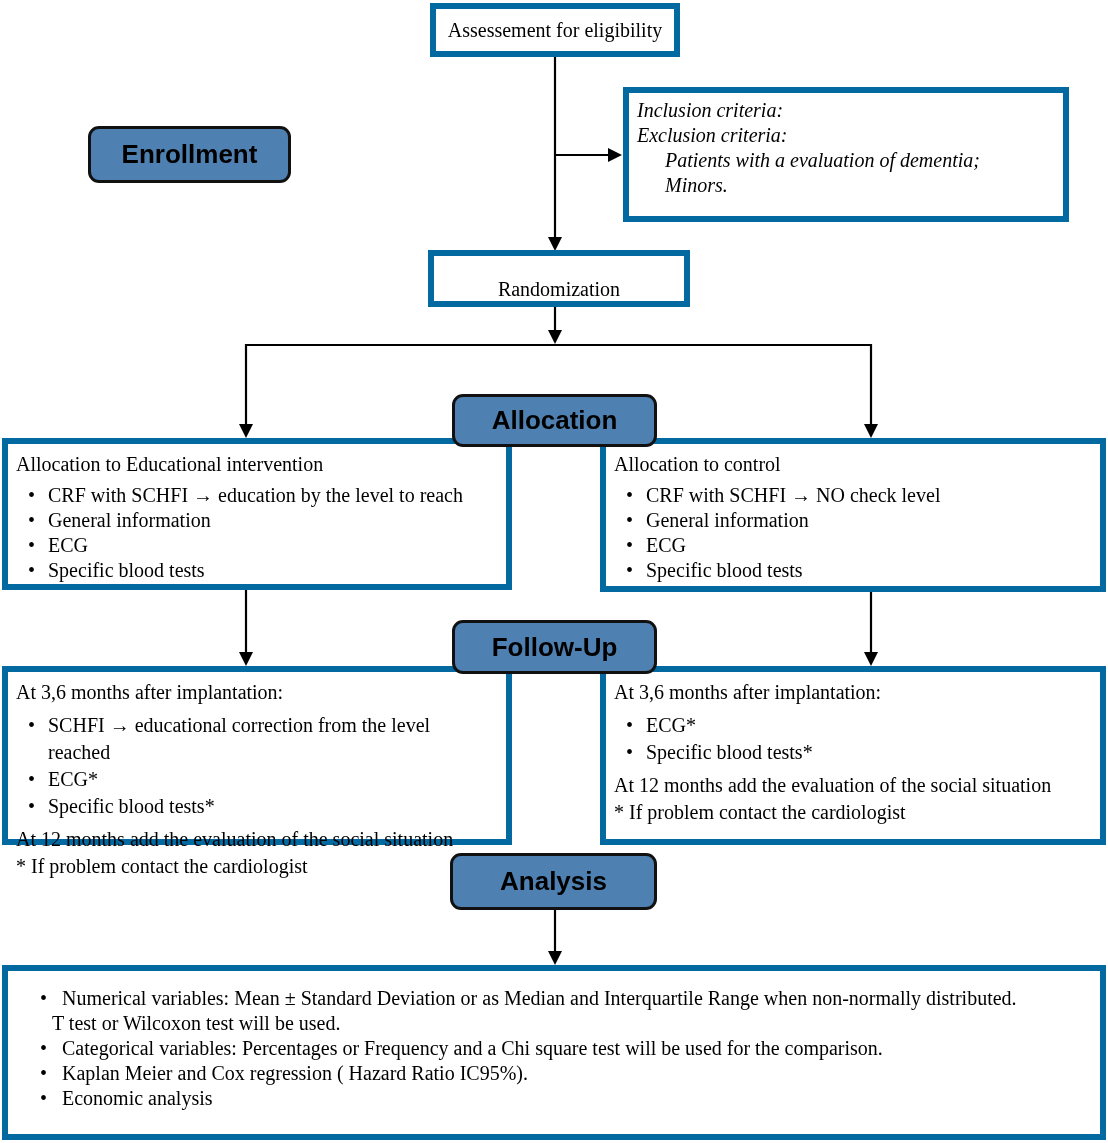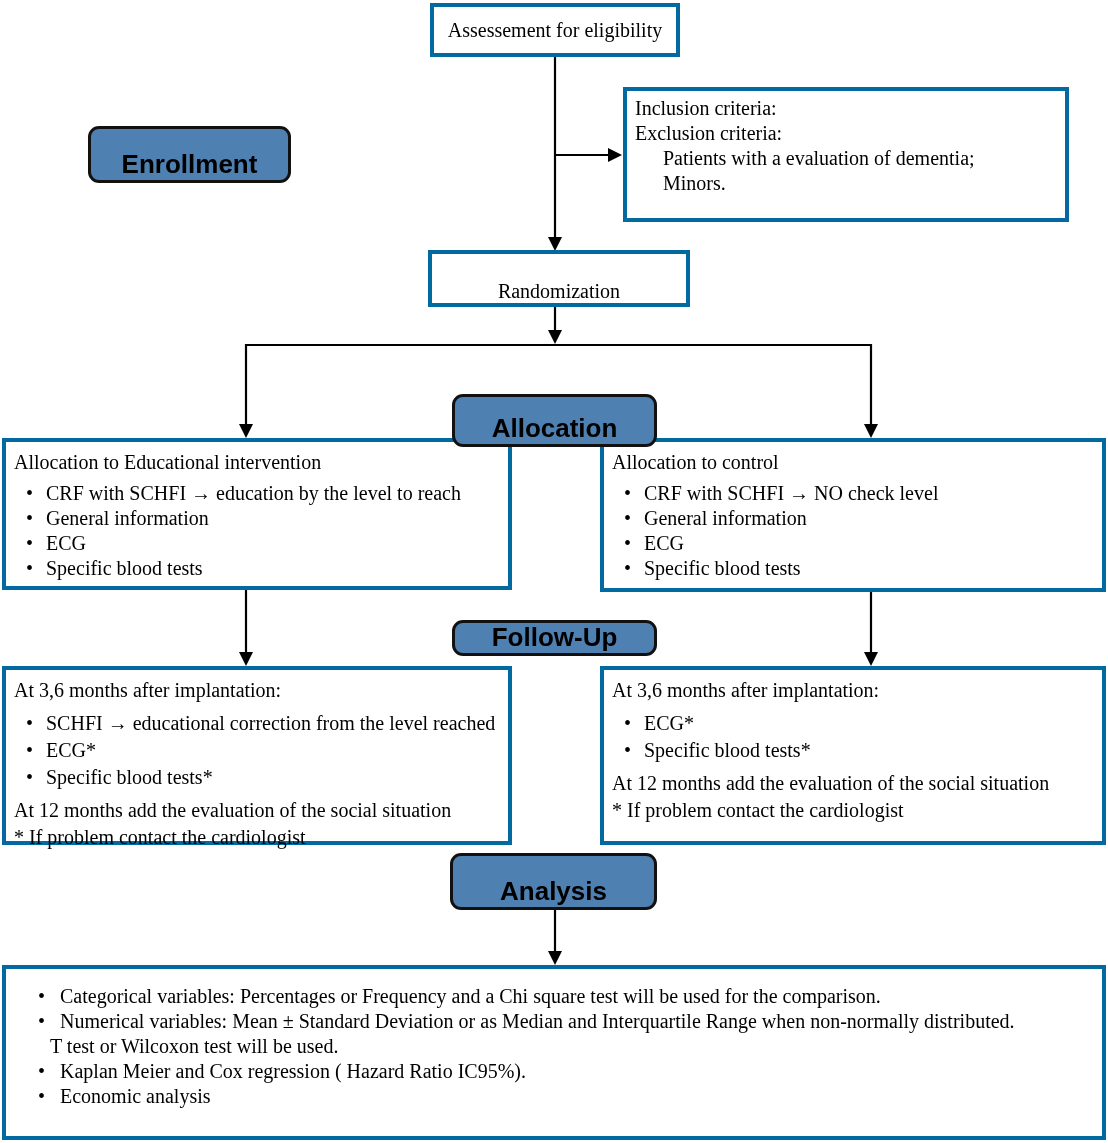--- a/index.html
+++ b/index.html
@@ -3,43 +3,43 @@
 <meta charset="utf-8">
 <style>
   html,body { margin:0; padding:0; background:#fff; }
   .canvas {
     position:relative; width:1108px; height:1143px; background:#fff;
     font-family:"Liberation Serif", serif; color:#000; overflow:hidden;
   }
   .connectors { position:absolute; left:0; top:0; z-index:0; }
 
   .box {
-    position:absolute; background:#fff; border:4px solid #0369a1;
+    position:absolute; background:#fff; border:6px solid #0369a1;
     box-sizing:border-box; z-index:1; font-size:20px;
   }
   .cbox { display:flex; align-items:center; justify-content:center; text-align:center; }
 
   .pill {
     position:absolute; background:#4e80b2; border:3px solid #111;
     border-radius:11px; z-index:2; box-sizing:border-box;
-    display:flex; align-items:flex-end; justify-content:center;
+    display:flex; align-items:center; justify-content:center;
     font-family:"Liberation Sans", sans-serif; font-weight:bold; font-size:26px; color:#000;
   }
 
   
   .assessment   { left:430px; top:3px;   width:250px; height:54px; }
-  .criteria     { left:623px; top:87px;  width:446px; height:135px; padding:5px 9px 5px 8px; line-height:25px; font-size:20px; }
+  .criteria     { left:623px; top:87px;  width:446px; height:135px; padding:5px 9px 5px 8px; line-height:25px; font-size:20px;font-style:italic; }
   .criteria div { white-space:nowrap; }
   .criteria .ind{ padding-left:28px; }
   .enrollment-pill { left:88px;  top:126px; width:203px; height:57px; }
   .randomization   { left:428px; top:250px; width:262px; height:57px;align-items:flex-end; }
   .allocation-pill { left:452px; top:394px; width:205px; height:53px;border-radius:11px; }
   .alloc-left   { left:2px;   top:438px; width:510px; height:152px; }
   .alloc-right  { left:600px; top:438px; width:506px; height:154px; }
-  .followup-pill   { left:452px; top:620px; width:205px; height:36px; }
+  .followup-pill   { left:452px; top:620px; width:205px; height:54px; }
   .fu-left      { left:2px;   top:666px; width:510px; height:179px; }
   .fu-right     { left:600px; top:666px; width:506px; height:179px; }
   .analysis-pill   { left:450px; top:853px; width:207px; height:57px; }
   .analysis-box { left:2px;   top:965px; width:1104px; height:175px; padding:9px 10px 6px 18px; font-size:20px; line-height:25px; }
 
   .content { padding:8px 6px 6px 8px; line-height:25px; }
   .fu-left .content, .fu-right .content { line-height:27px; padding-top:7px; }
 
   ul.blist { list-style:none; margin:6px; padding:0; }
   ul.blist li { position:relative; padding-left:26px; }
@@ -163,23 +163,23 @@
       <div>* If problem contact the cardiologist</div>
     </div>
   </div>
 
   <div class="pill analysis-pill">
     <span>Analysis</span>
   </div>
 
   <div class="box analysis-box">
     <ul class="blist">
-      <li>Categorical variables: Percentages or Frequency and a Chi square test will be used for the comparison.</li>
       <li>
         <span>Numerical variables: Mean ± Standard Deviation or as Median and Interquartile Range when non-normally distributed.</span>
         <span class="cont">T test or Wilcoxon test will be used.</span>
       </li>
+      <li>Categorical variables: Percentages or Frequency and a Chi square test will be used for the comparison.</li>
       <li>Kaplan Meier and Cox regression ( Hazard Ratio IC95%).</li>
       <li>Economic analysis</li>
     </ul>
   </div>
 
 </div>
 
 </body></html>

